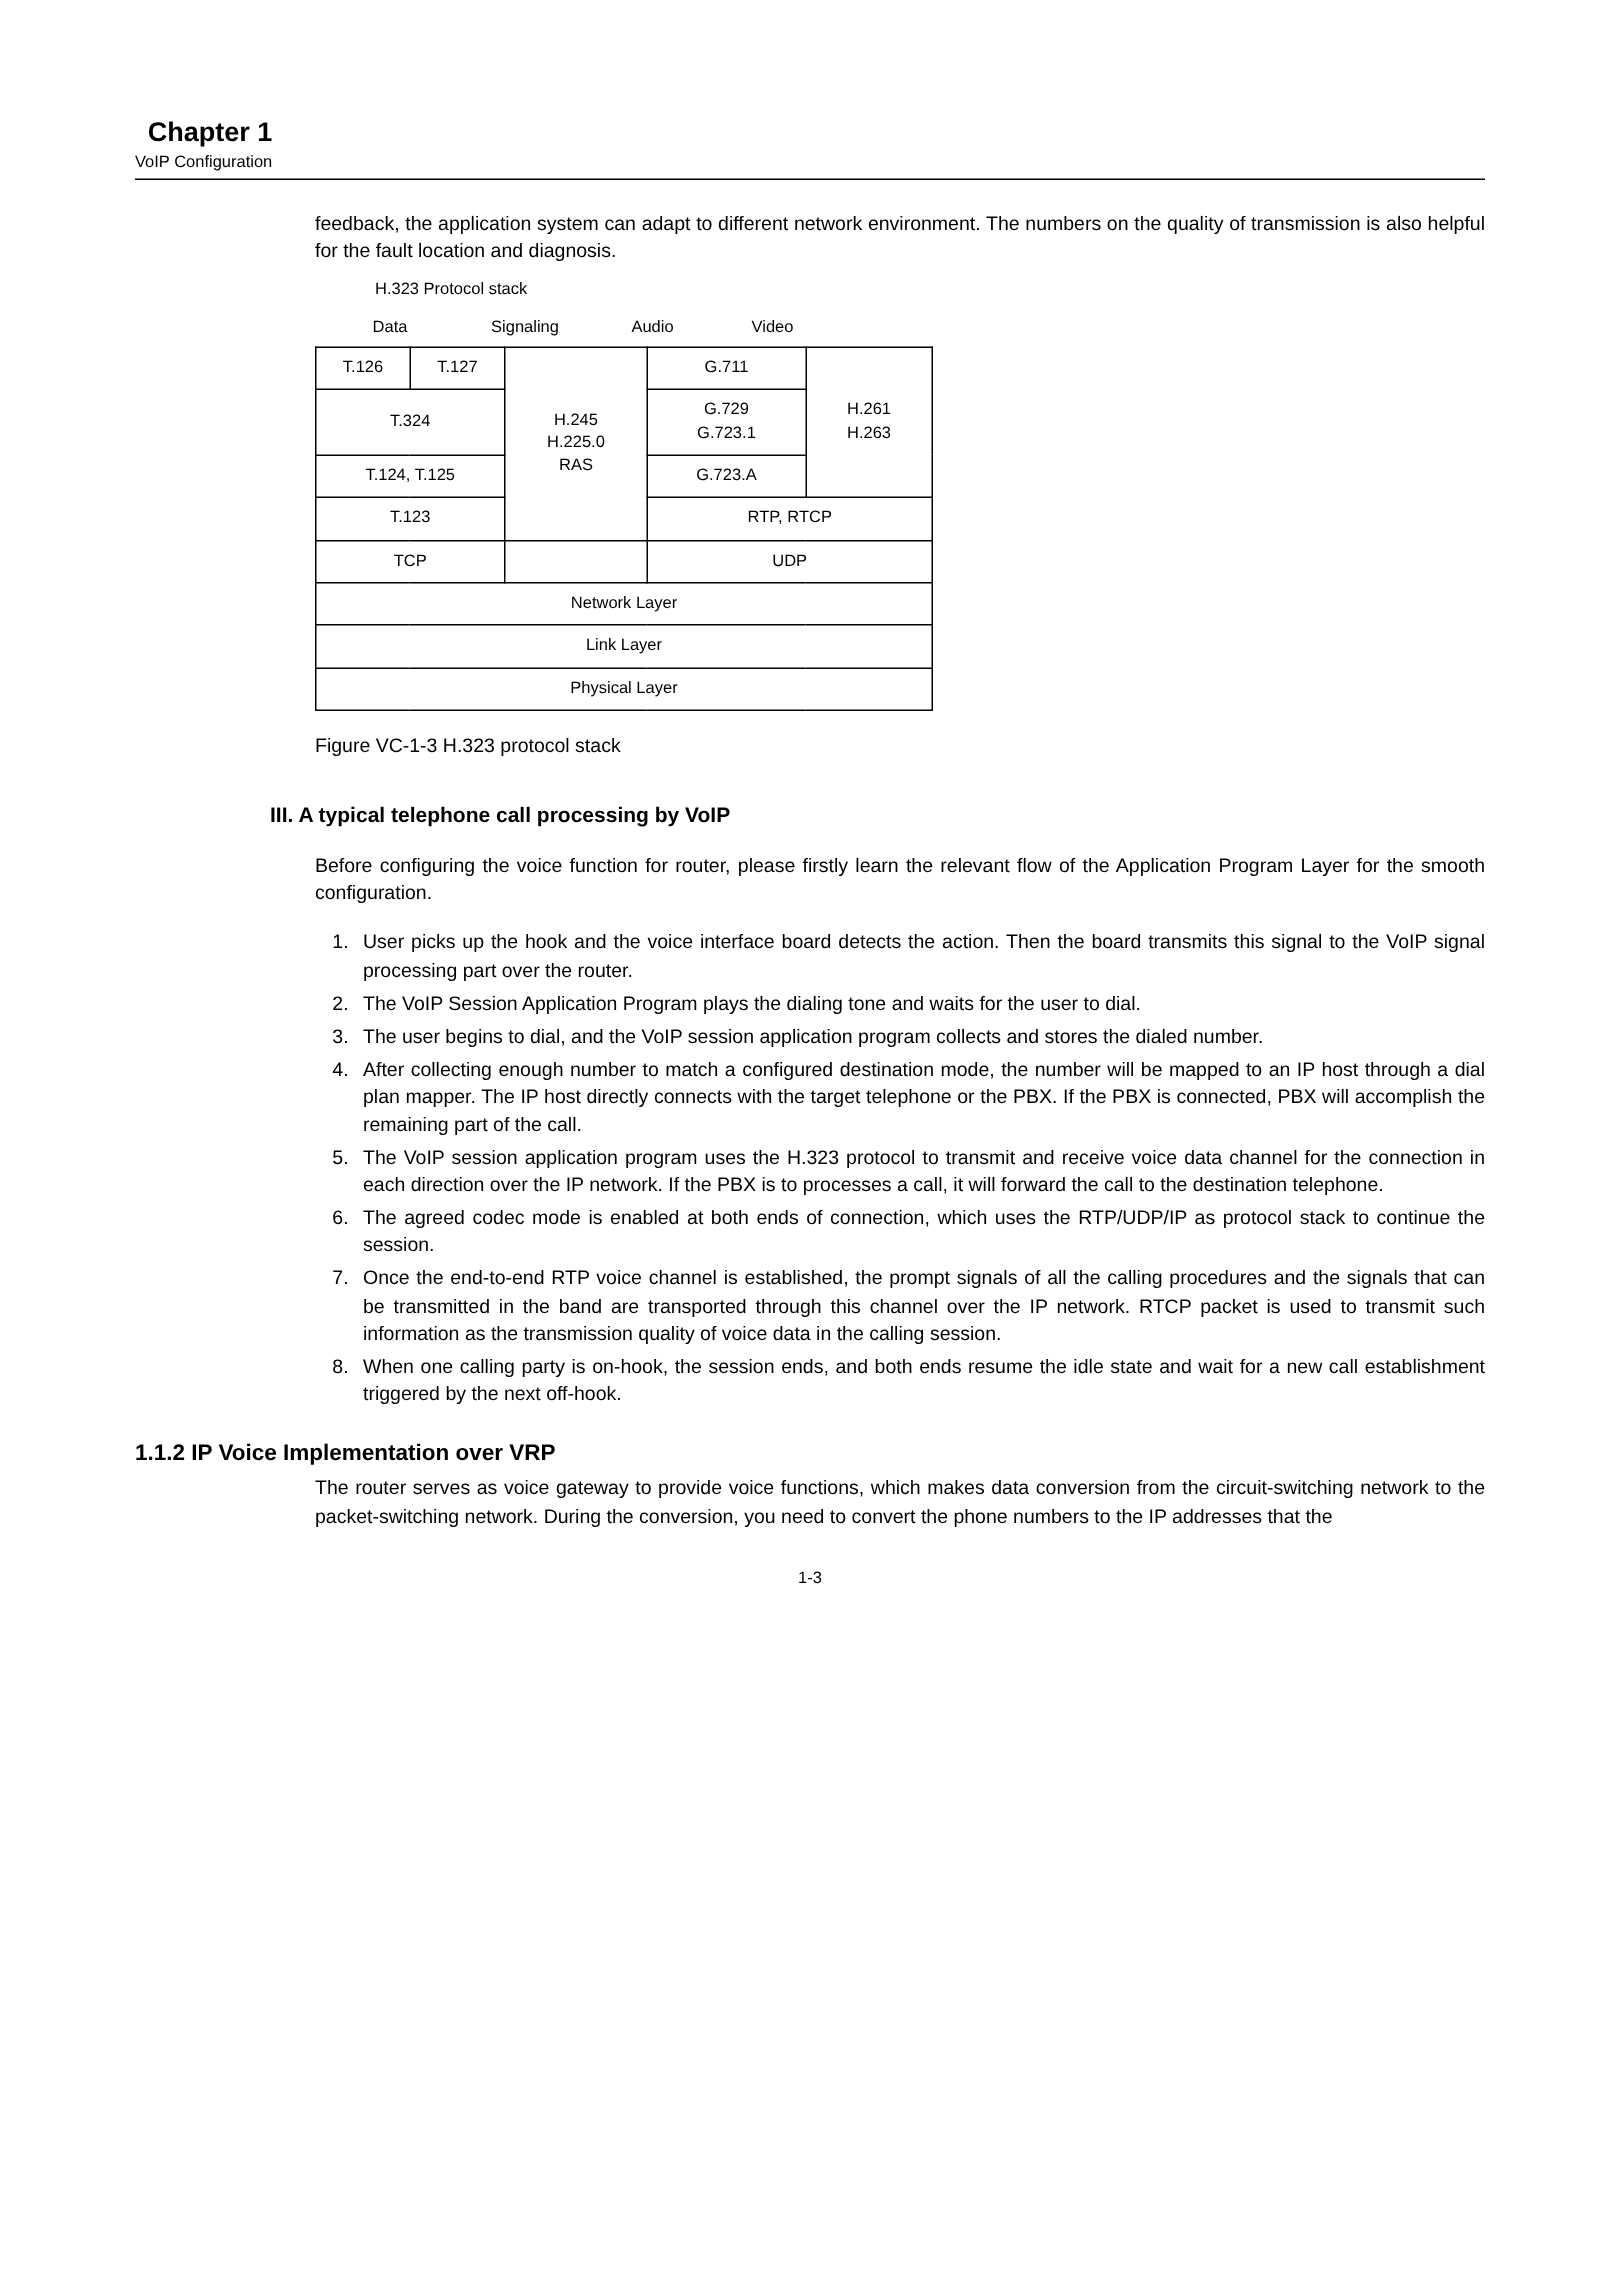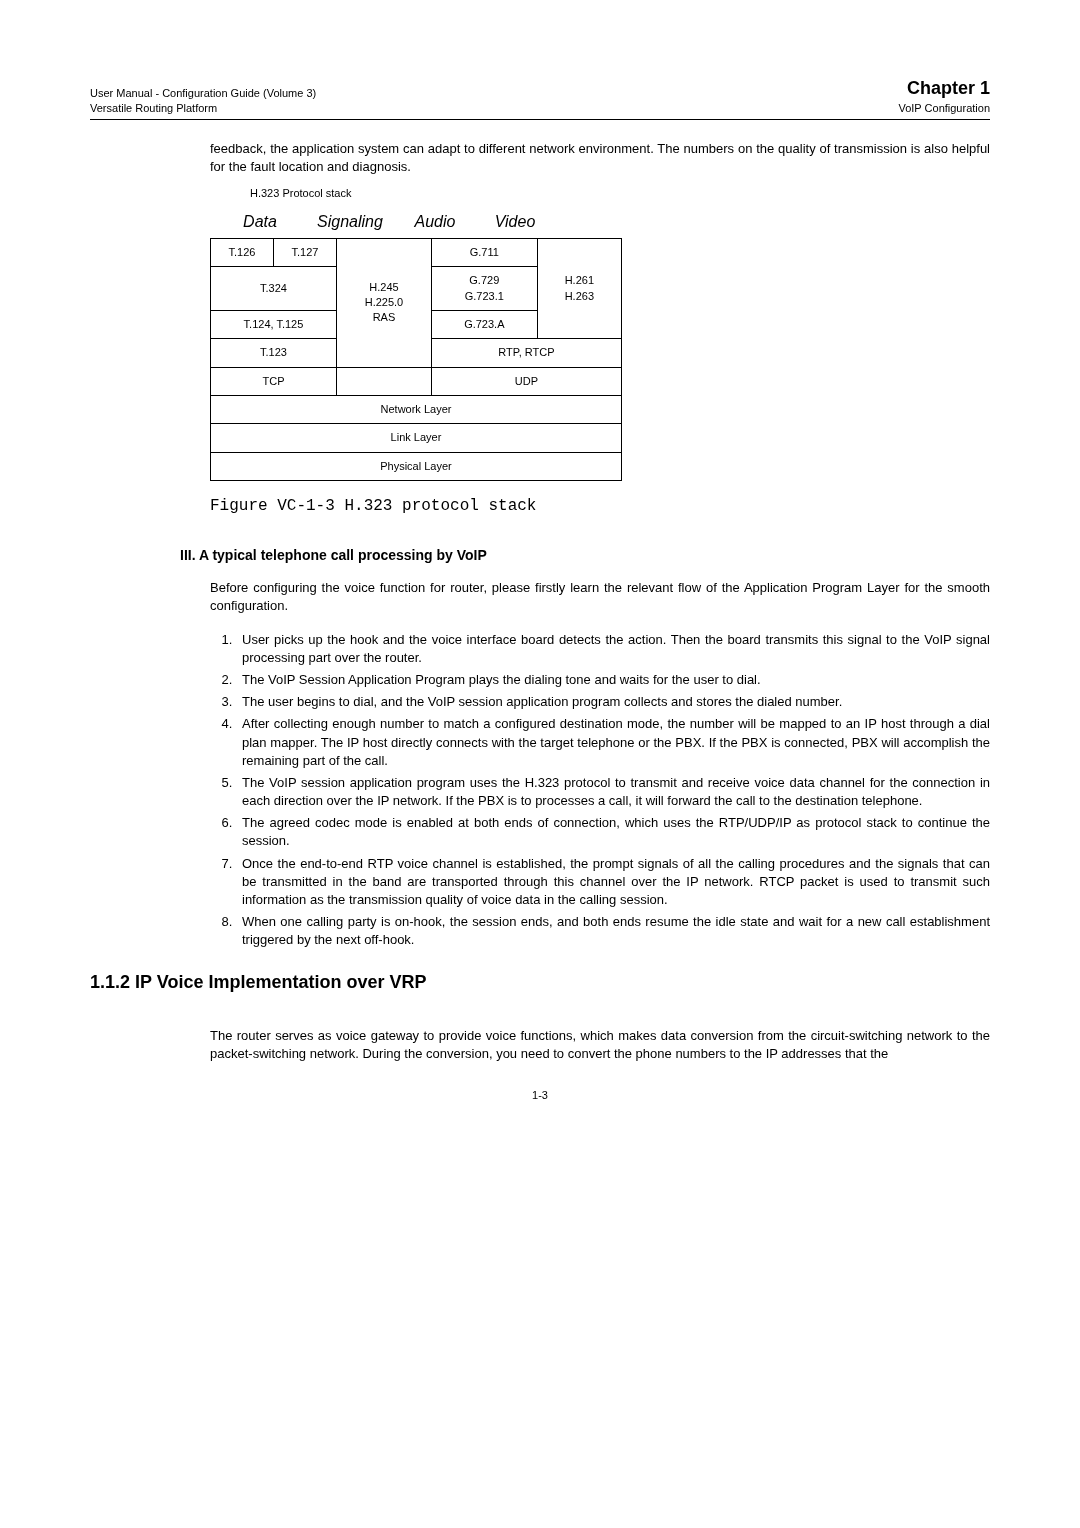--- a/index.html
+++ b/index.html
@@ -37,24 +37,23 @@
     margin: 4px 0 10px 160px;
     font-size: 11px;
   }
 
   
   .diagram-wrap {
     margin: 10px 0 10px 120px;
   }
   .stack-labels {
     display: flex;
-    font-size: 16px;
+    font-size: 11px;
     width: 340px;
     margin-bottom: 4px;
-    font-style: italic;
   }
   .stack-labels div { text-align: center; }
   .lbl-data { width: 100px; }
   .lbl-sig  { width: 80px; }
   .lbl-aud  { width: 90px; }
   .lbl-vid  { width: 70px; }
 
   .stack {
     width: 412px;
     font-size: 11px;
@@ -62,22 +61,21 @@
   .stack td {
     border: 1px solid #000;
     text-align: center;
     padding: 6px 4px;
     vertical-align: middle;
   }
   .stack { border-collapse: collapse; }
 
   .fig-caption2 {
     margin: 14px 0 20px 120px;
-    font-size: 16px;
-    font-family: Liberation Mono, monospace;
+    font-size: 13px;
   }
 
   h4.subhead {
     margin: 28px 0 14px 90px;
     font-size: 14px;
     font-weight: bold;
   }
 
   .para {
     margin: 0 0 10px 120px;
@@ -88,39 +86,35 @@
     margin: 15px 0 10px 120px;
     padding-left: 26px;
     text-align: justify;
   }
   ol.numlist li {
     margin-bottom: 4px;
     padding-left: 6px;
   }
 
   h3.sec {
-    margin: 20px 0 32px 0;
-    font-size: 18px;
+    margin: 20px 0 4px 0;
+    font-size: 15px;
     font-weight: bold;
   }
 
   .pagenum {
     text-align: center;
     font-size: 11px;
     margin-top: 25px;
   }
 </style>
 </head>
 <body>
 
 <div class="header-row">
-  <div class="header-left">
-    <div class="hl1">User Manual - Configuration Guide (Volume 3)</div>
-    <div class="hl2">Versatile Routing Platform</div>
-  </div>
   <div class="header-right">
     <div class="chapter">Chapter 1</div>
     <div class="sub">VoIP Configuration</div>
   </div>
 </div>
 
 <p class="body-text">feedback, the application system can adapt to different network environment. The numbers on the quality of transmission is also helpful for the fault location and diagnosis.</p>
 
 <div class="fig-caption1">H.323 Protocol stack</div>
 

